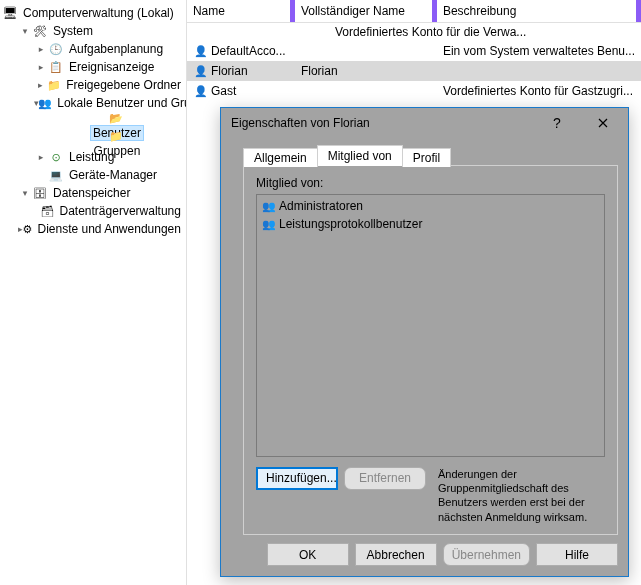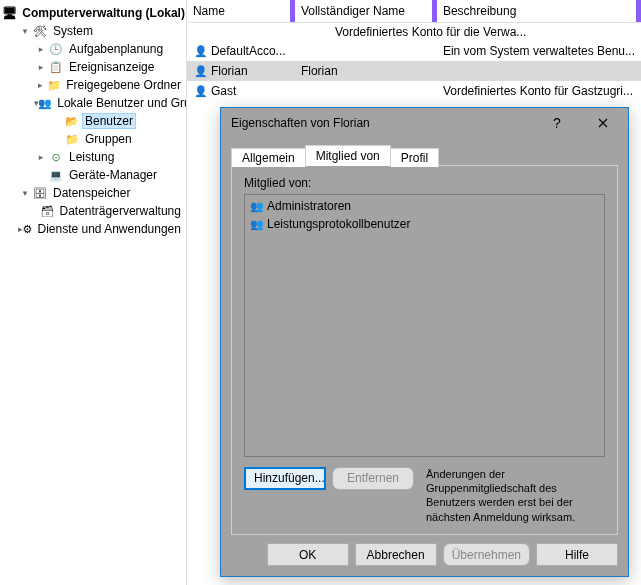--- a/index.html
+++ b/index.html
@@ -12,24 +12,24 @@
   .col-name { width: 108px; }
   .col-full { width: 142px; }
   .col-desc { flex: 1; }
   .list-body .row { display: flex; align-items: center; padding: 1px 0; }
   .list-body .row.selected { background: #d9d9d9; }
   .list-body .row > div { padding: 1px 6px; overflow: hidden; text-overflow: ellipsis; white-space: nowrap; }
   .tree-row { display: flex; align-items: center; height: 18px; }
   .tree-row.selected > .label { background: #cce8ff; border: 1px solid #99d1ff; padding: 0 2px; }
   .tree-row .label { padding: 1px 3px; }
   .twisty { width: 14px; text-align: center; color: #666; font-size: 9px; display: inline-block; }
-  .indent0 { padding-left: 0px; font-weight: bold; }
+  .indent0 { padding-left: 0px; }
   .indent1 { padding-left: 16px; }
   .indent2 { padding-left: 32px; }
-  .indent3 { padding-left: 48px; }
+  .indent3 { padding-left: 48px; flex-direction: column; }
   .ico { width: 16px; height: 16px; display: inline-flex; align-items: center; justify-content: center; margin-right: 2px; font-size: 11px; }
   .ico-comp::before { content: "🖥"; font-size: 12px; }
   .ico-sys::before { content: "🛠"; font-size: 11px; }
   .ico-task::before { content: "🕒"; }
   .ico-event::before { content: "📋"; }
   .ico-share::before { content: "📁"; color: #2a7ab0; }
   .ico-users::before { content: "👥"; }
   .ico-folder::before { content: "📁"; color: #e8b84a; }
   .ico-folder-open::before { content: "📂"; color: #e8b84a; }
   .ico-perf::before { content: "⊙"; color: #3a8a3a; }
@@ -39,21 +39,21 @@
   .ico-svc::before { content: "⚙"; }
   .ico-user::before { content: "👤"; color: #3a6aa0; }
   .ico-group::before { content: "👥"; color: #3a6aa0; }
 
   .dialog { position: absolute; left: 220px; top: 107px; width: 409px; height: 470px; background: #a3a3a3; border: 1px solid #1979ca; box-shadow: 0 4px 16px rgba(0,0,0,.25); display: flex; flex-direction: column; }
   .dialog-title { height: 30px; display: flex; align-items: center; padding: 0 2px 0 10px; }
   .dialog-title .title-text { flex: 1; }
   .dialog-title .tbtn { width: 46px; height: 30px; display: flex; align-items: center; justify-content: center; color: #000; }
   .dialog-title .tbtn.help { font-family: "Segoe UI", sans-serif; font-size: 14px; }
   .dialog-title .tbtn.close svg { width: 10px; height: 10px; }
-  .dialog-body { flex: 1; padding: 6px 10px 0 10px; display: flex; flex-direction: column; }
+  .dialog-body { flex: 1; padding: 6px 10px 0 22px; display: flex; flex-direction: column; }
   .tabs { display: flex; align-items: flex-end; }
   .tab { border: 1px solid #d0d0d0; border-bottom: none; padding: 3px 10px; background: #fff; position: relative; top: 1px; margin-right: -1px; }
   .tab.inactive { background: #fff; top: 2px; padding: 2px 10px; }
   .tab-panel { border: 1px solid #d0d0d0; flex: 1; padding: 10px 12px; display: flex; flex-direction: column; }
   .member-list { border: 1px solid #7a7a7a; flex: 1; margin-top: 4px; padding: 2px; overflow: auto; }
   .member-list .mitem { display: flex; align-items: center; padding: 1px 2px; }
   .action-row { display: flex; margin-top: 10px; gap: 6px; }
   .action-row .note { font-size: 11px; color: #000; line-height: 1.3; padding-left: 6px; }
   .dialog-footer { padding: 8px 10px 10px; display: flex; justify-content: flex-end; gap: 6px; }
   button.win { min-width: 82px; height: 23px; background: #e1e1e1; border: 1px solid #adadad; font-size: 12px; padding: 0 8px; }

